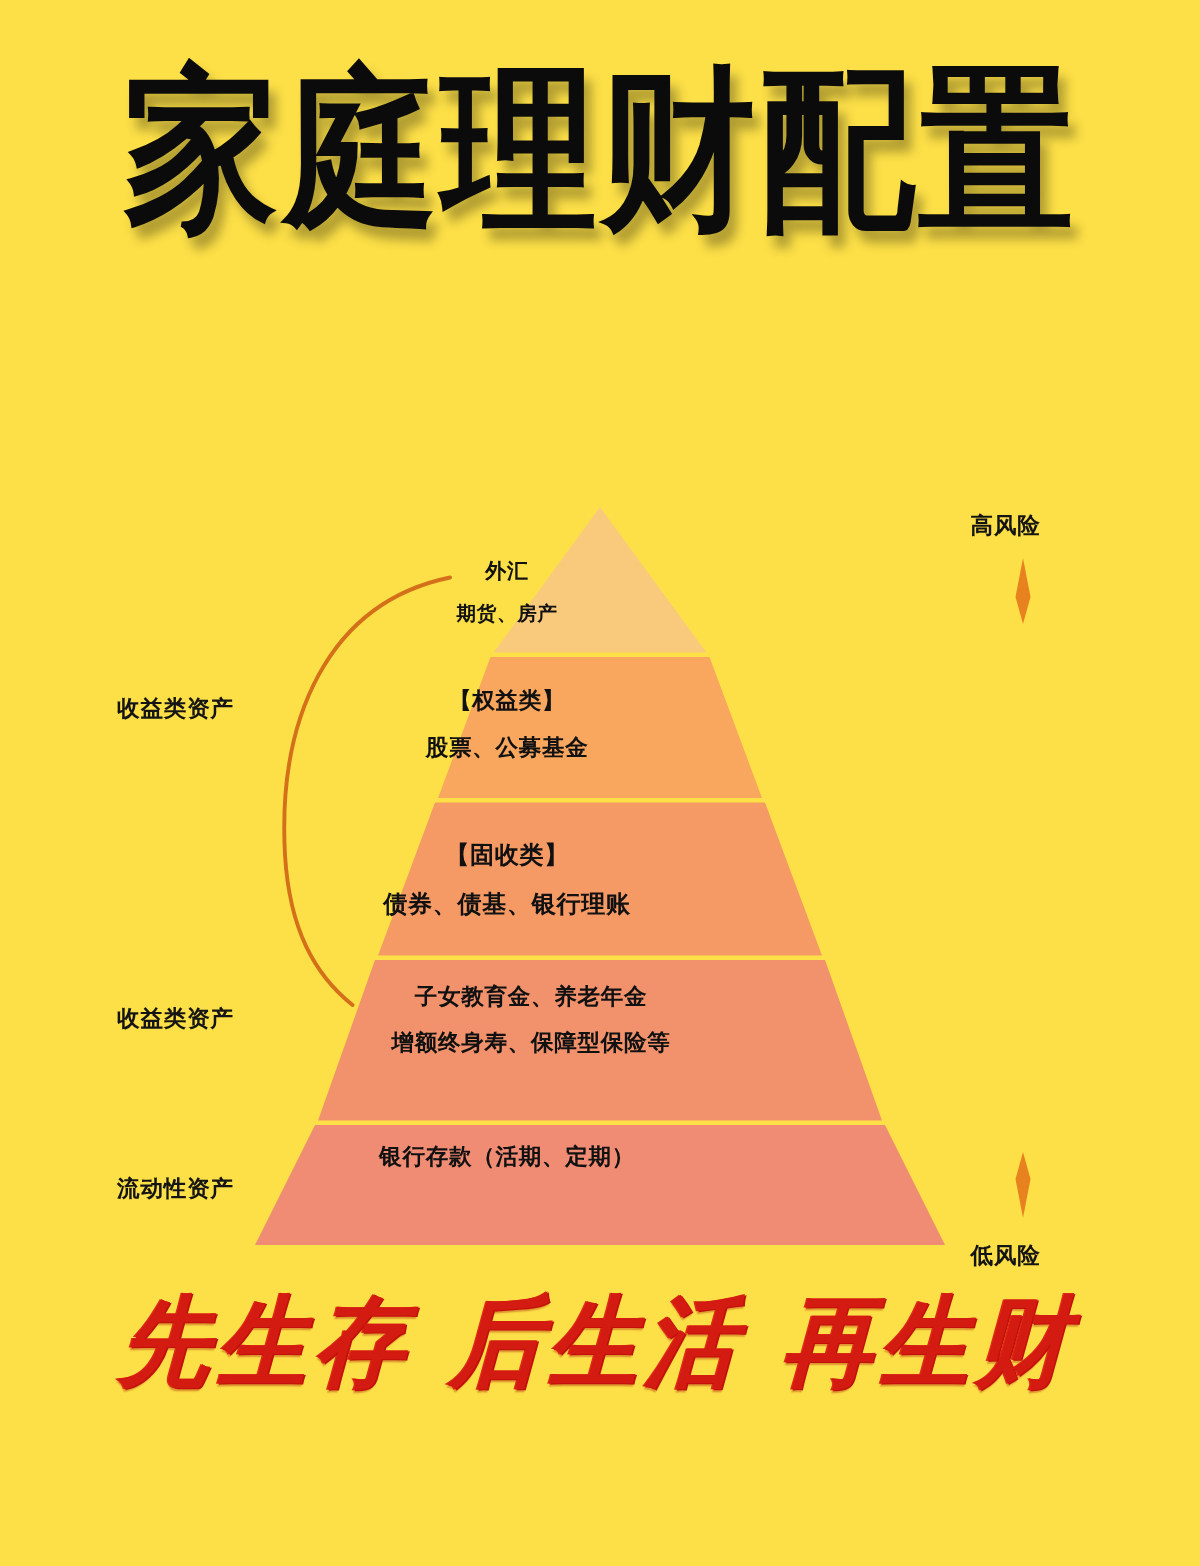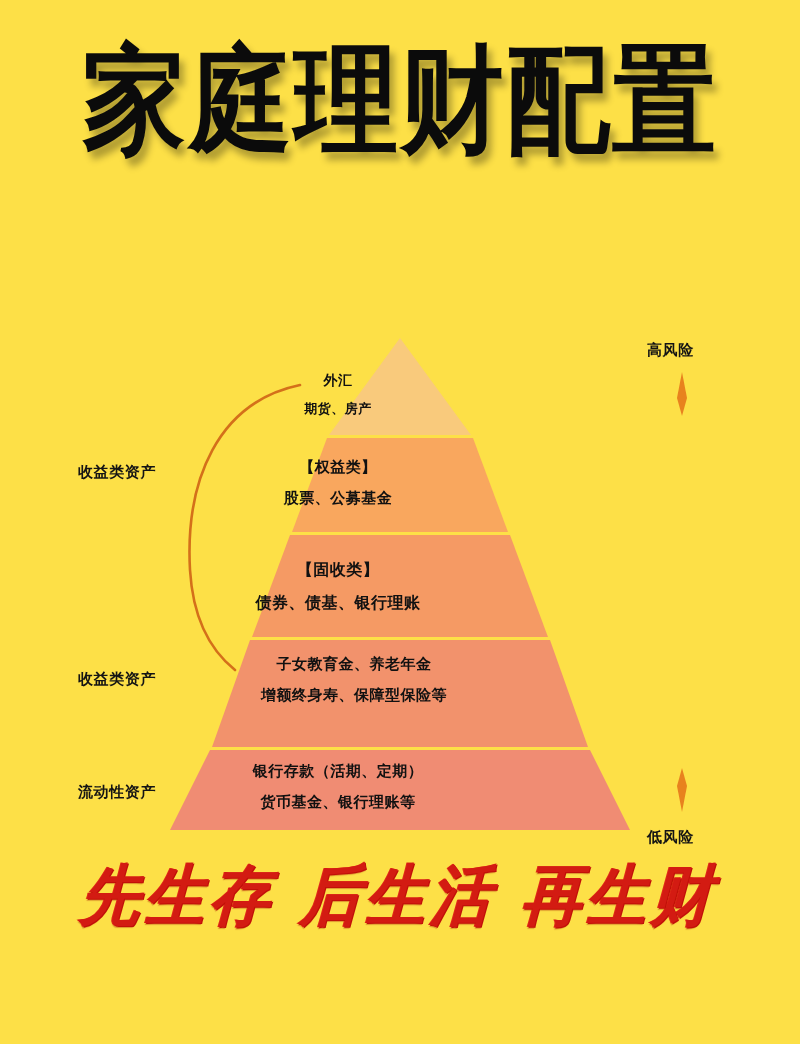--- a/index.html
+++ b/index.html
@@ -210,21 +210,20 @@
       <span class="l2">债券、债基、银行理账</span>
     </div>
 
     <div class="tier-text t4">
       <span class="l1">子女教育金、养老年金</span>
       <span class="l2">增额终身寿、保障型保险等</span>
     </div>
 
     <div class="tier-text t5">
       <span class="l1">银行存款（活期、定期）</span>
-      <span class="l2">货币基金、银行理账等</span>
     </div>
 
   </div>
 
   <div class="side-label side-1">收益类资产</div>
   <div class="side-label side-2">收益类资产</div>
   <div class="side-label side-3">流动性资产</div>
 
   <div class="risk-label risk-high">高风险</div>
 

